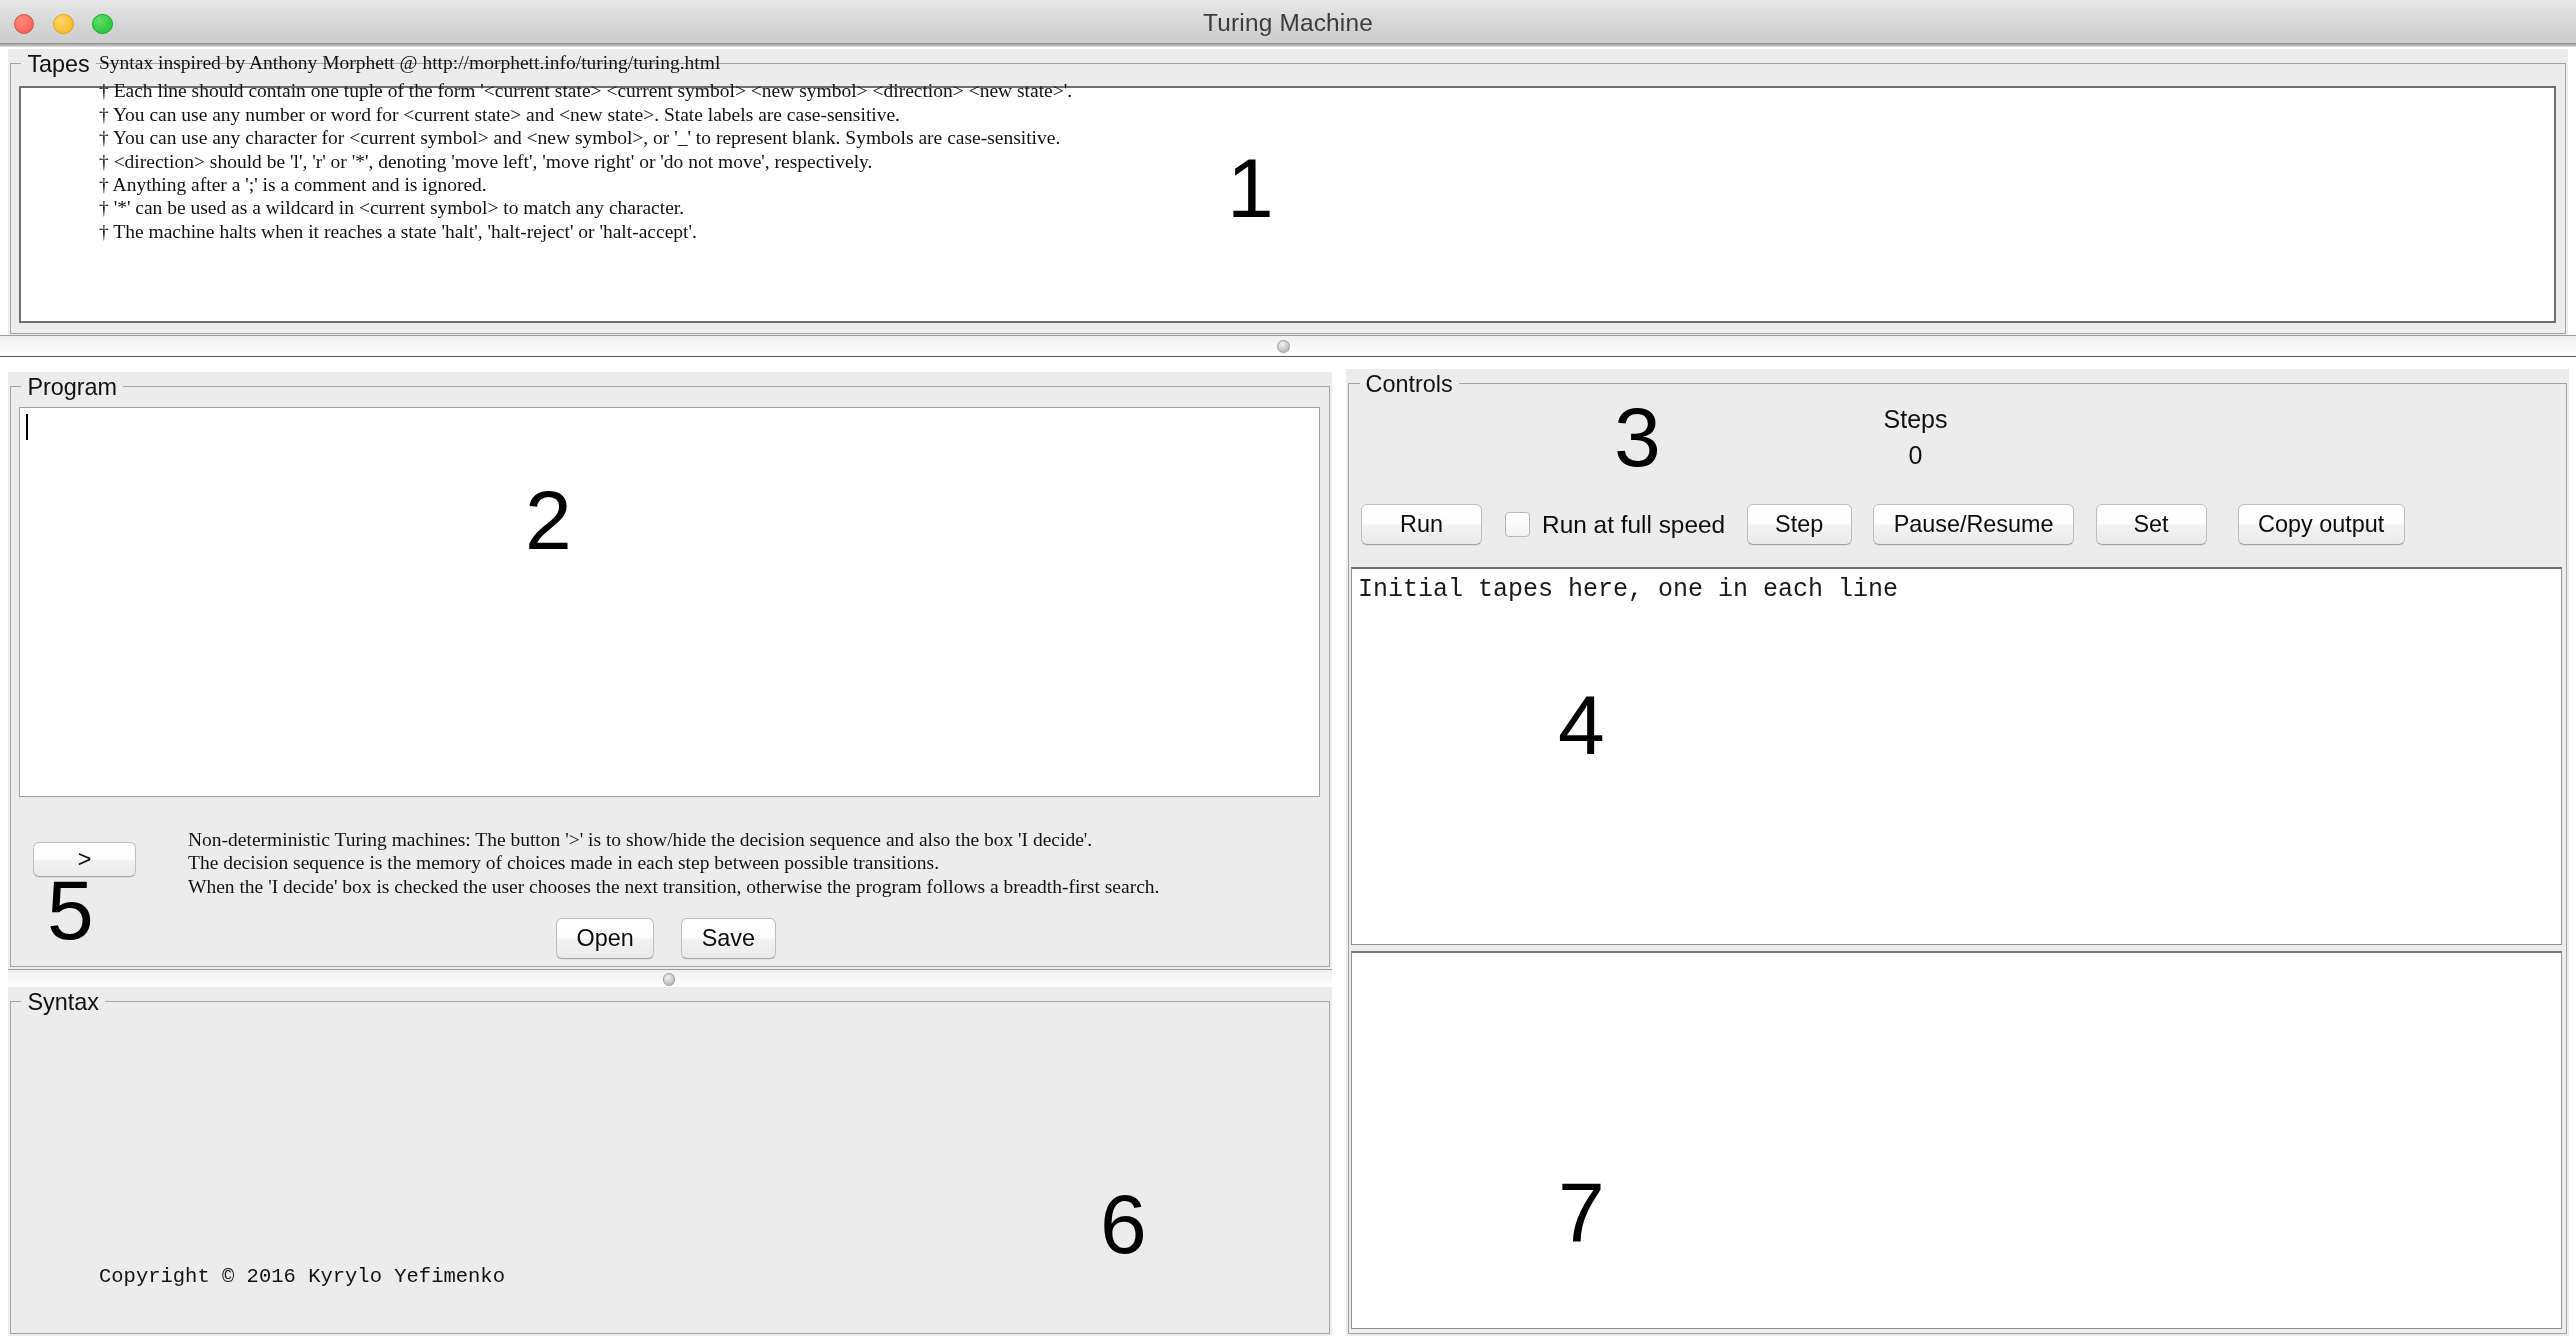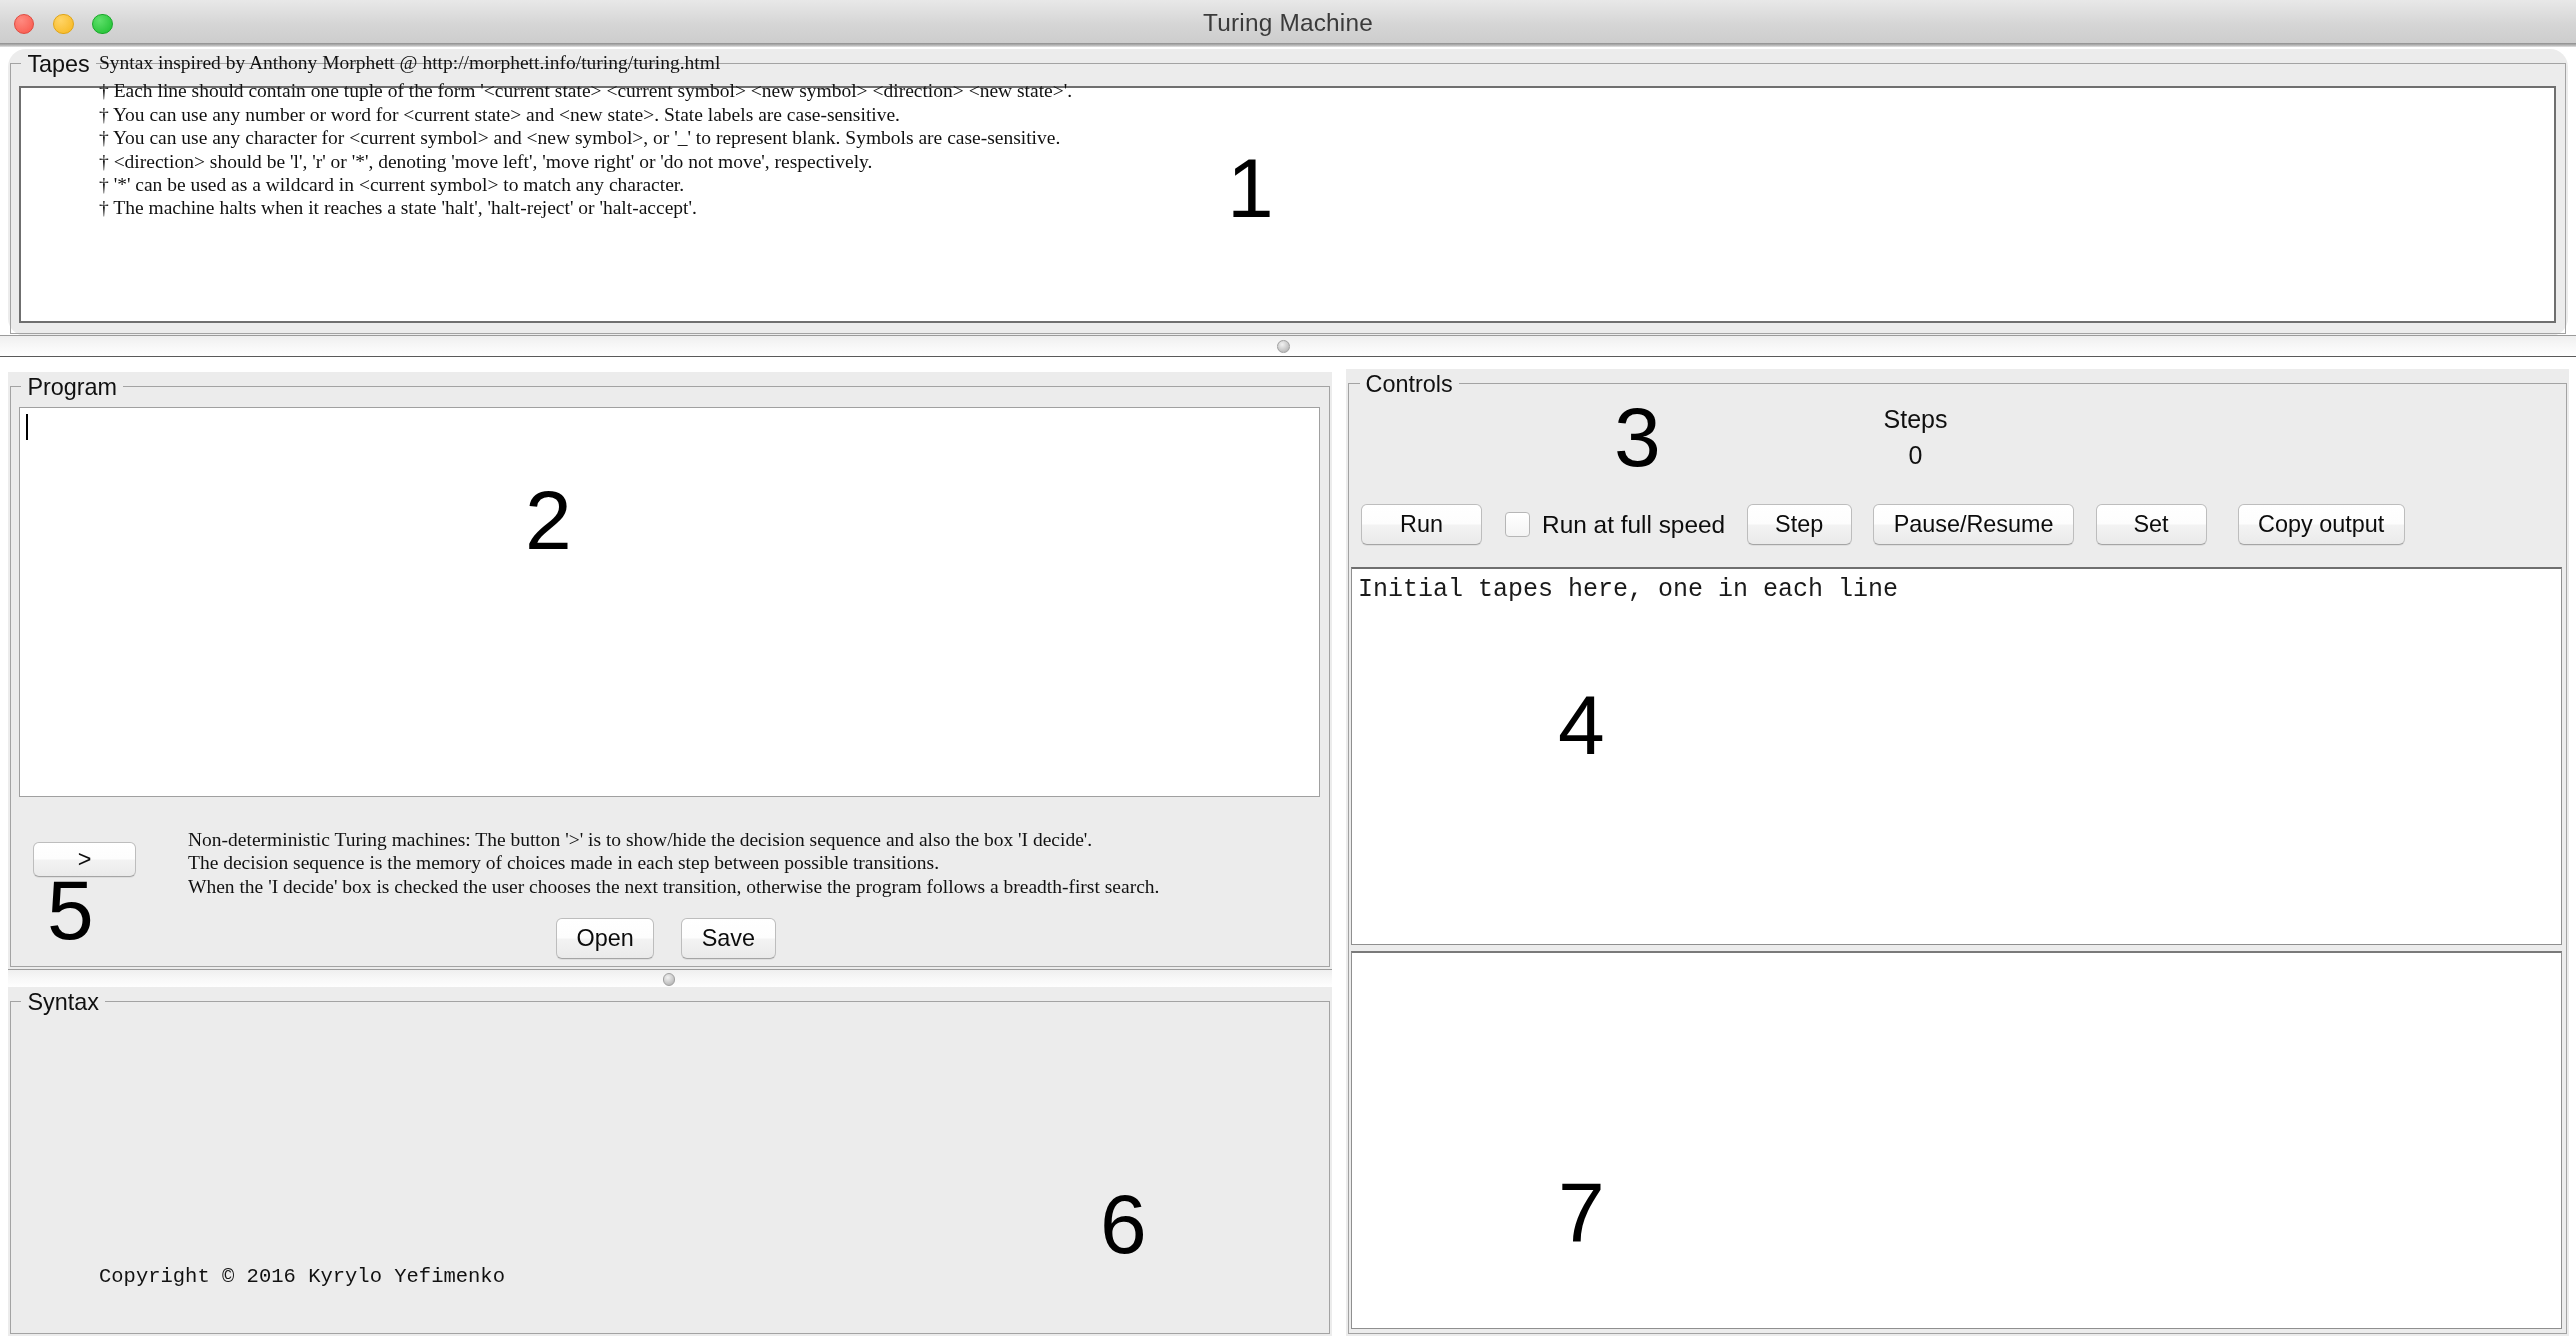--- a/index.html
+++ b/index.html
@@ -62,21 +62,21 @@
     left: 13.7px; top: 2.9px;
     padding: 0 5.9px;
     background: #ececec;
     font-size: 23.4px;
     color: #101010;
     line-height: 25px;
     z-index: 3;
   }
 
   
-  #tapes-panel { left: 7.8px; top: 49px; width: 2560px; height: 287px; border-radius: 18px; }
+  #tapes-panel { left: 7.8px; top: 49px; width: 2560px; height: 287px; }
   #tapes-area {
     position: absolute;
     left: 11.7px; top: 37px;
     width: 2537px; height: 237px;
     background: #ffffff;
     border: 2px solid #6f6f6f;
     overflow: hidden;
   }
 
   
@@ -324,20 +324,21 @@
 <div class="panel" id="syntax-panel">
   <div class="panel-frame"></div>
   <div class="panel-title">Syntax</div>
 </div>
 <div id="syntax-text">
     <div class="line" style="margin-bottom: 4.9px;">Syntax inspired by Anthony Morphett @ http://morphett.info/turing/turing.html</div>
     <div class="line">†  Each line should contain one tuple of the form '&lt;current state&gt; &lt;current symbol&gt; &lt;new symbol&gt; &lt;direction&gt; &lt;new state&gt;'.</div>
     <div class="line">†  You can use any number or word for &lt;current state&gt; and &lt;new state&gt;. State labels are case-sensitive.</div>
     <div class="line">†  You can use any character for &lt;current symbol&gt; and &lt;new symbol&gt;, or '_' to represent blank. Symbols are case-sensitive.</div>
     <div class="line">†  &lt;direction&gt; should be 'l', 'r' or '*', denoting 'move left', 'move right' or 'do not move', respectively.</div>
+    <div class="line">†  Anything after a ';' is a comment and is ignored.</div>
     <div class="line">†  '*' can be used as a wildcard in &lt;current symbol&gt; to match any character.</div>
     <div class="line">†  The machine halts when it reaches a state 'halt', 'halt-reject' or 'halt-accept'.</div>
   </div>
 <div id="copyright">Copyright © 2016 Kyrylo Yefimenko</div>
 <div class="overlay-num" id="num-6">6</div>
 
 <div class="panel" id="controls-panel">
   <div class="panel-frame"></div>
   <div class="panel-title">Controls</div>
 </div>

